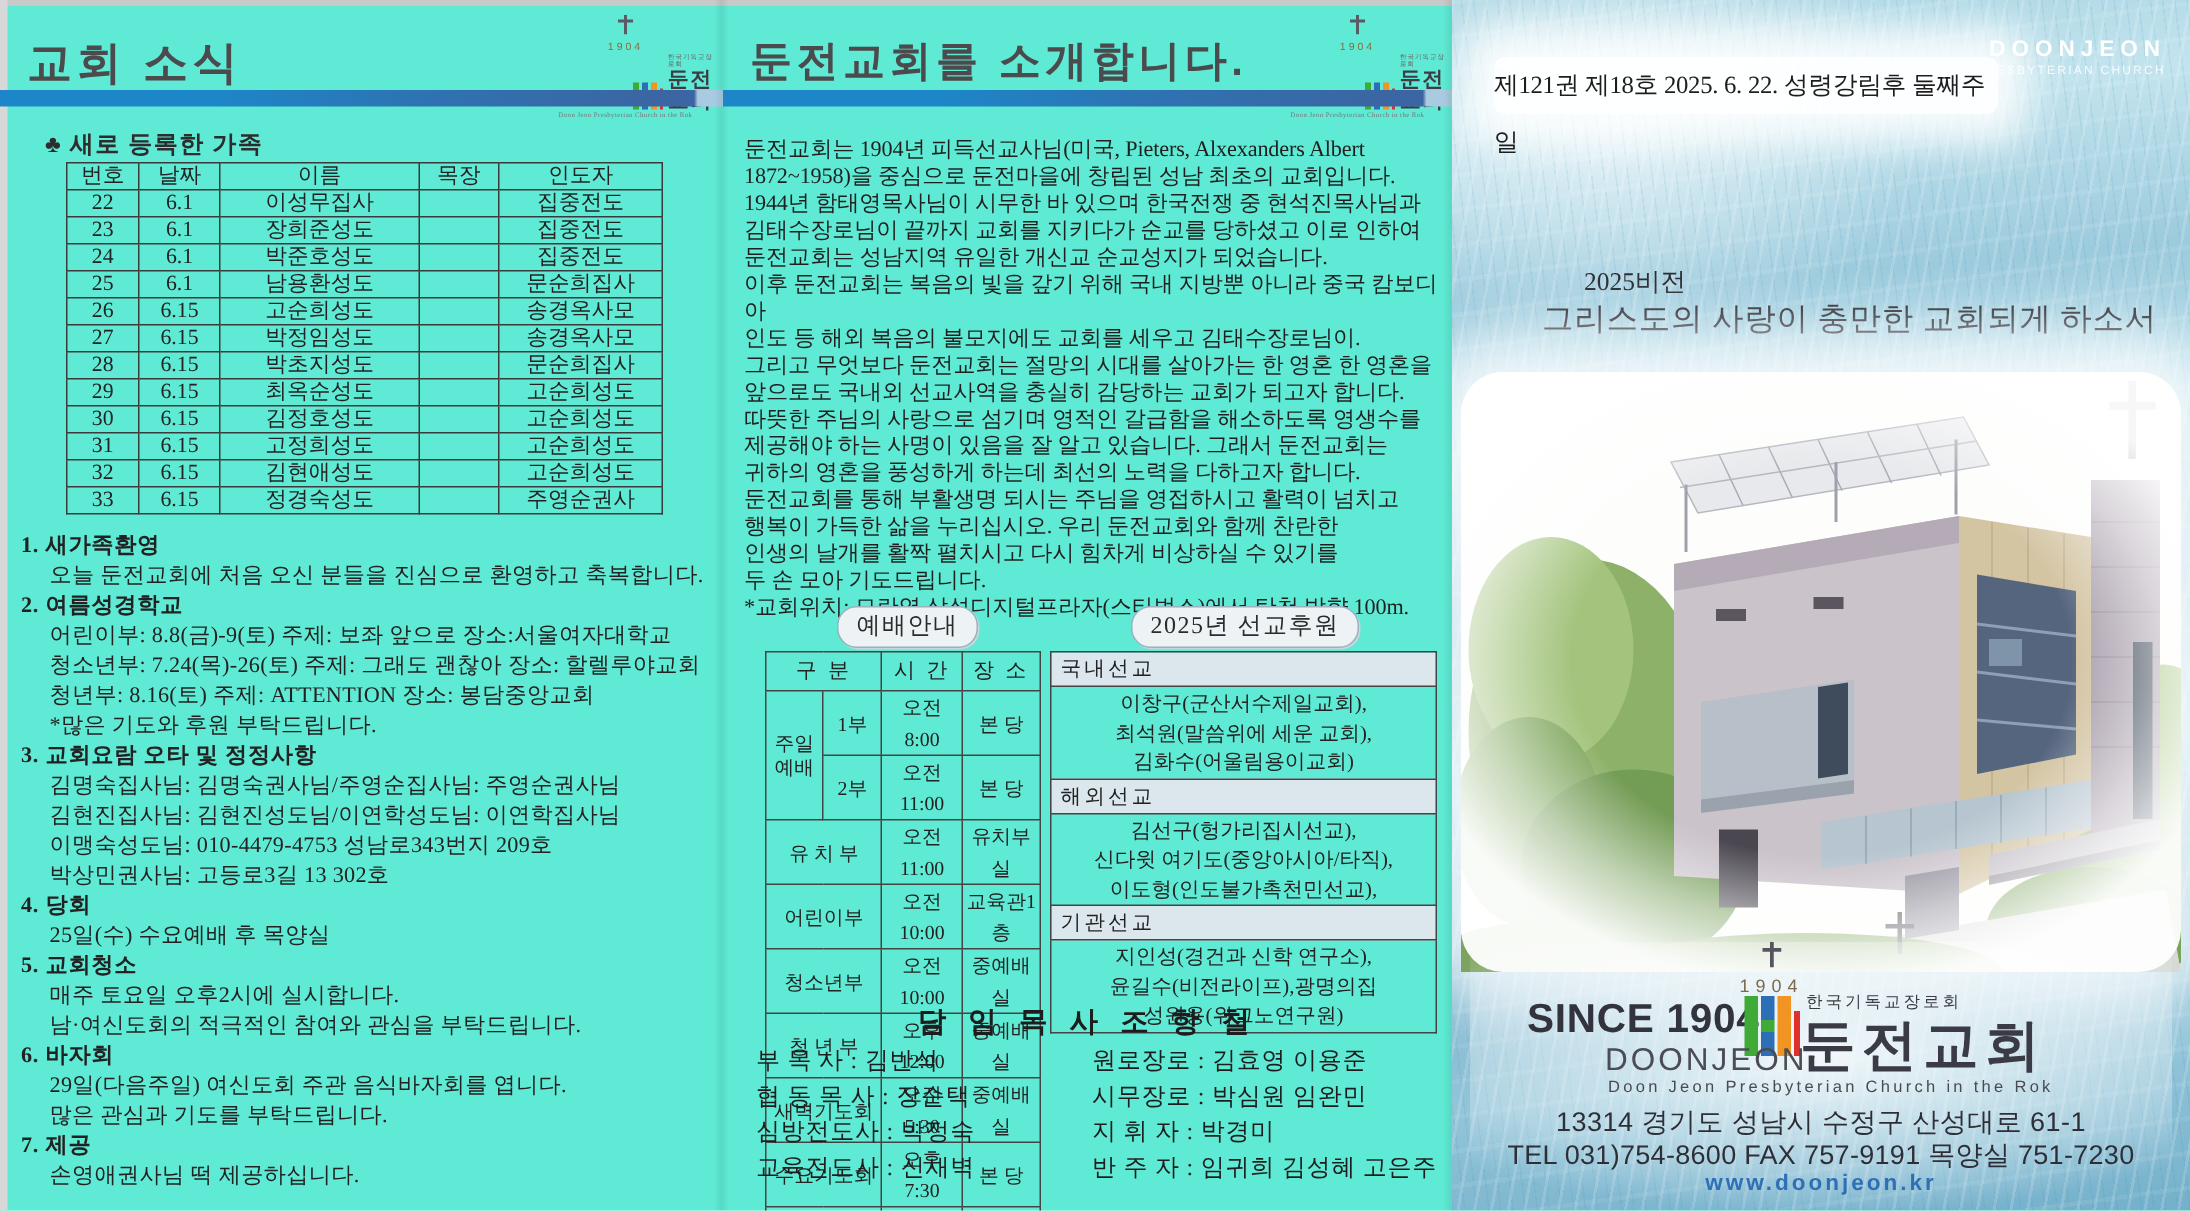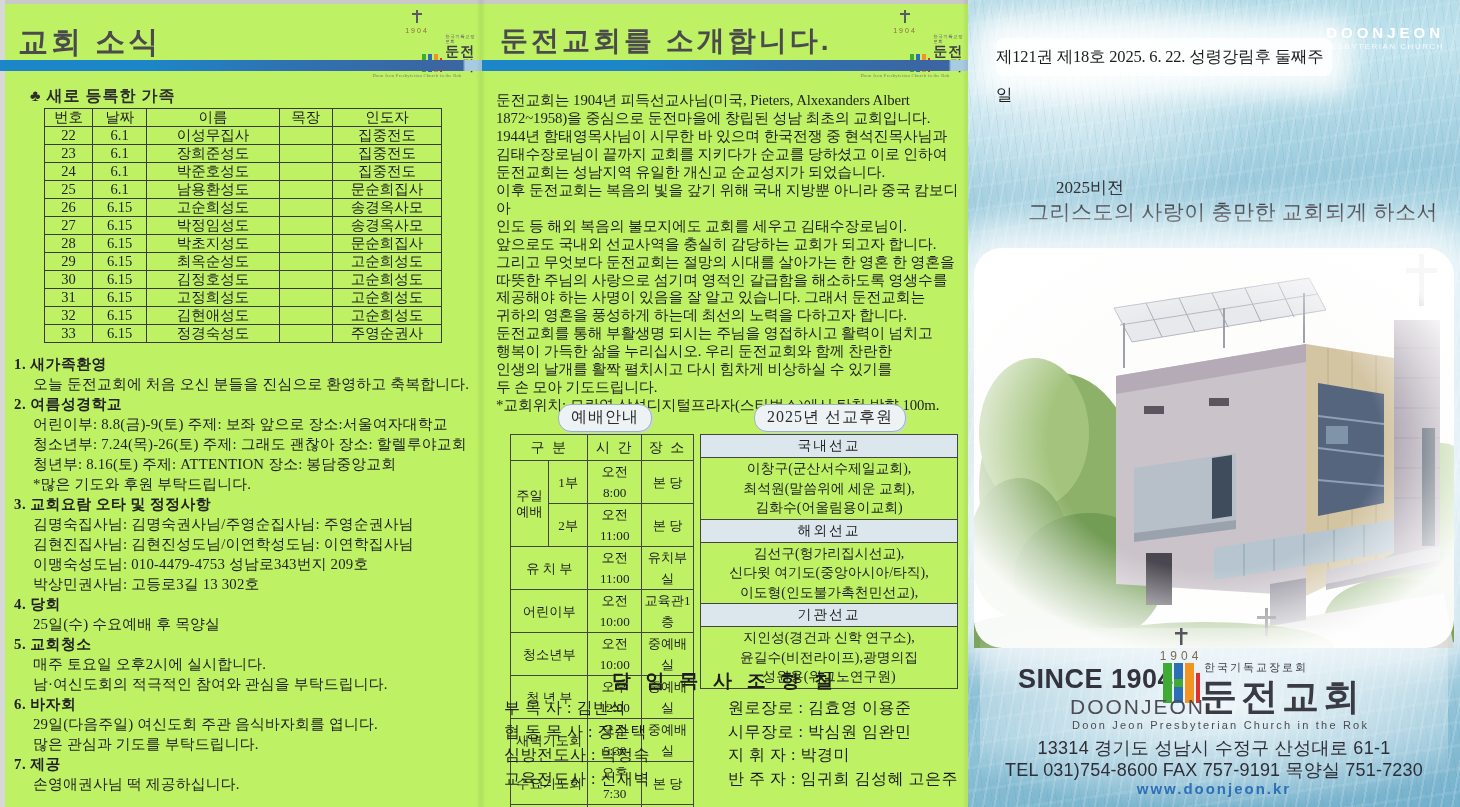--- a/index.html
+++ b/index.html
@@ -1,18 +1,18 @@
 <!DOCTYPE html>
 <html><head>
 <meta charset="utf-8">
 <style>
   html,body{margin:0;padding:0;}
   body{width:1460px;height:807px;overflow:hidden;background:#ffffff;
        font-family:"Liberation Serif","DejaVu Serif",serif;color:#262626;}
-  #page{position:relative;width:1460px;height:807px;background:#bef264;}
+  #page{position:relative;width:1460px;height:807px;background:#5eead4;}
   .scan-top{position:absolute;top:0;left:0;width:968px;height:4px;background:#c9c9c9;}
   .scan-left{position:absolute;top:0;left:0;width:5px;height:807px;background:#d8d8d8;}
   .fold{position:absolute;top:0;width:10px;height:807px;background:linear-gradient(90deg,transparent,rgba(0,0,0,0.07),transparent);}
   .panel{position:absolute;top:0;height:807px;}
   #p-left{left:0;width:482px;}
   #p-mid{left:482px;width:486px;}
   #p-right{left:968px;width:492px;overflow:hidden;
     background:
       radial-gradient(ellipse 60% 26% at 22% 10%, rgba(255,255,255,0.6), transparent 70%),
       radial-gradient(ellipse 55% 22% at 85% 50%, rgba(255,255,255,0.35), transparent 70%),
@@ -57,21 +57,21 @@
   .bubble{position:absolute;top:404px;border:1px solid #9ab2bf;border-radius:13px;background:#edf3f5;
     padding:2px 12px 3px;font-size:16px;color:#2b2b2b;letter-spacing:1px;box-shadow:1px 1px 0 #c8d6dc;}
   #bubble-worship{left:76px;}
   #bubble-mission{left:272px;}
   table.worship{position:absolute;top:434px;left:28px;width:184px;border-collapse:collapse;font-size:13.2px;color:#222;text-align:center;}
   table.worship th,table.worship td{border:1px solid #444;padding:0 2px;height:21px;line-height:21px;font-weight:normal;}
   table.worship th{height:25px;line-height:25px;font-size:14px;letter-spacing:2px;}
   td.wgroup div{line-height:16px;}
   table.mission{position:absolute;top:434px;left:218px;width:258px;border-collapse:collapse;font-size:13.8px;color:#222;}
   table.mission td{border:1px solid #444;padding:1px 6px;}
-  td.mhead{background:#dbe7ec;text-align:center;letter-spacing:2px;height:20px;line-height:20px;}
+  td.mhead{background:#dbe7ec;text-align:left;letter-spacing:2px;height:20px;line-height:20px;}
   td.mbody div{line-height:19.5px;text-align:center;}
   .staff-head{position:absolute;top:668px;left:0;right:0;text-align:center;font-weight:bold;
     font-size:19px;letter-spacing:5px;color:#1d1d1d;}
   #staff-cols{position:absolute;top:696px;left:22px;right:6px;display:flex;gap:26px;font-size:16px;color:#1d1d1d;}
   #staff-left{width:198px;}
   .staff-row{line-height:23.5px;white-space:nowrap;letter-spacing:.5px;}
   
   .issue-box{position:absolute;top:38px;left:28px;width:336px;height:38px;background:rgba(255,255,255,0.96);
     border-radius:6px;box-shadow:0 0 26px 20px rgba(255,255,255,0.85);
     font-size:16.5px;color:#1d1d1d;line-height:38px;text-align:left;letter-spacing:-0.2px;}
@@ -306,22 +306,22 @@
     </div>
     <div class="bluebar"></div>
     <div id="intro">
         <div>둔전교회는 1904년 피득선교사님(미국, Pieters, Alxexanders Albert</div>
         <div>1872~1958)을 중심으로 둔전마을에 창립된 성남 최초의 교회입니다.</div>
         <div>1944년 함태영목사님이 시무한 바 있으며 한국전쟁 중 현석진목사님과</div>
         <div>김태수장로님이 끝까지 교회를 지키다가 순교를 당하셨고 이로 인하여</div>
         <div>둔전교회는 성남지역 유일한 개신교 순교성지가 되었습니다.</div>
         <div>이후 둔전교회는 복음의 빛을 갚기 위해 국내 지방뿐 아니라 중국 캄보디아</div>
         <div>인도 등 해외 복음의 불모지에도 교회를 세우고 김태수장로님이.</div>
+        <div>그리고 무엇보다 둔전교회는 절망의 시대를 살아가는 한 영혼 한 영혼을</div>
         <div>앞으로도 국내외 선교사역을 충실히 감당하는 교회가 되고자 합니다.</div>
-        <div>그리고 무엇보다 둔전교회는 절망의 시대를 살아가는 한 영혼 한 영혼을</div>
         <div>따뜻한 주님의 사랑으로 섬기며 영적인 갈급함을 해소하도록 영생수를</div>
         <div>제공해야 하는 사명이 있음을 잘 알고 있습니다. 그래서 둔전교회는</div>
         <div>귀하의 영혼을 풍성하게 하는데 최선의 노력을 다하고자 합니다.</div>
         <div>둔전교회를 통해 부활생명 되시는 주님을 영접하시고 활력이 넘치고</div>
         <div>행복이 가득한 삶을 누리십시오. 우리 둔전교회와 함께 찬란한</div>
         <div>인생의 날개를 활짝 펼치시고 다시 힘차게 비상하실 수 있기를</div>
         <div>두 손 모아 기도드립니다.</div>
         <div>*교회위치: 모란역 삼성디지털프라자(스타벅스)에서 탄천 방향 100m.</div>
       </div>
     <div class="bubble" id="bubble-worship">예배안내</div>

